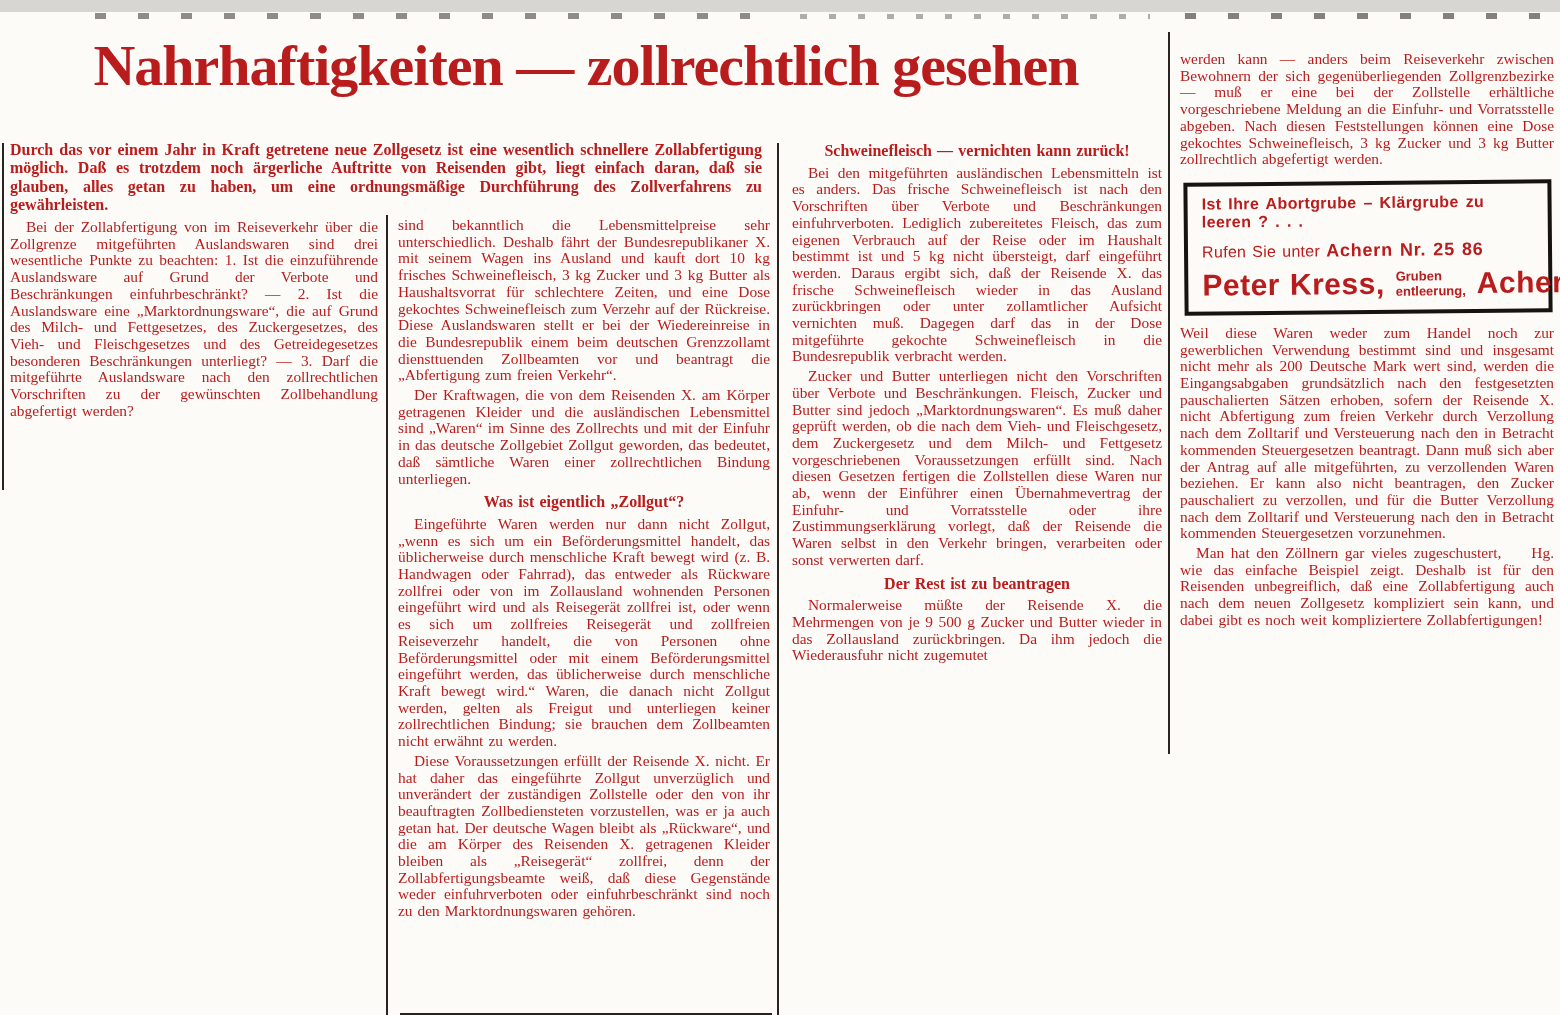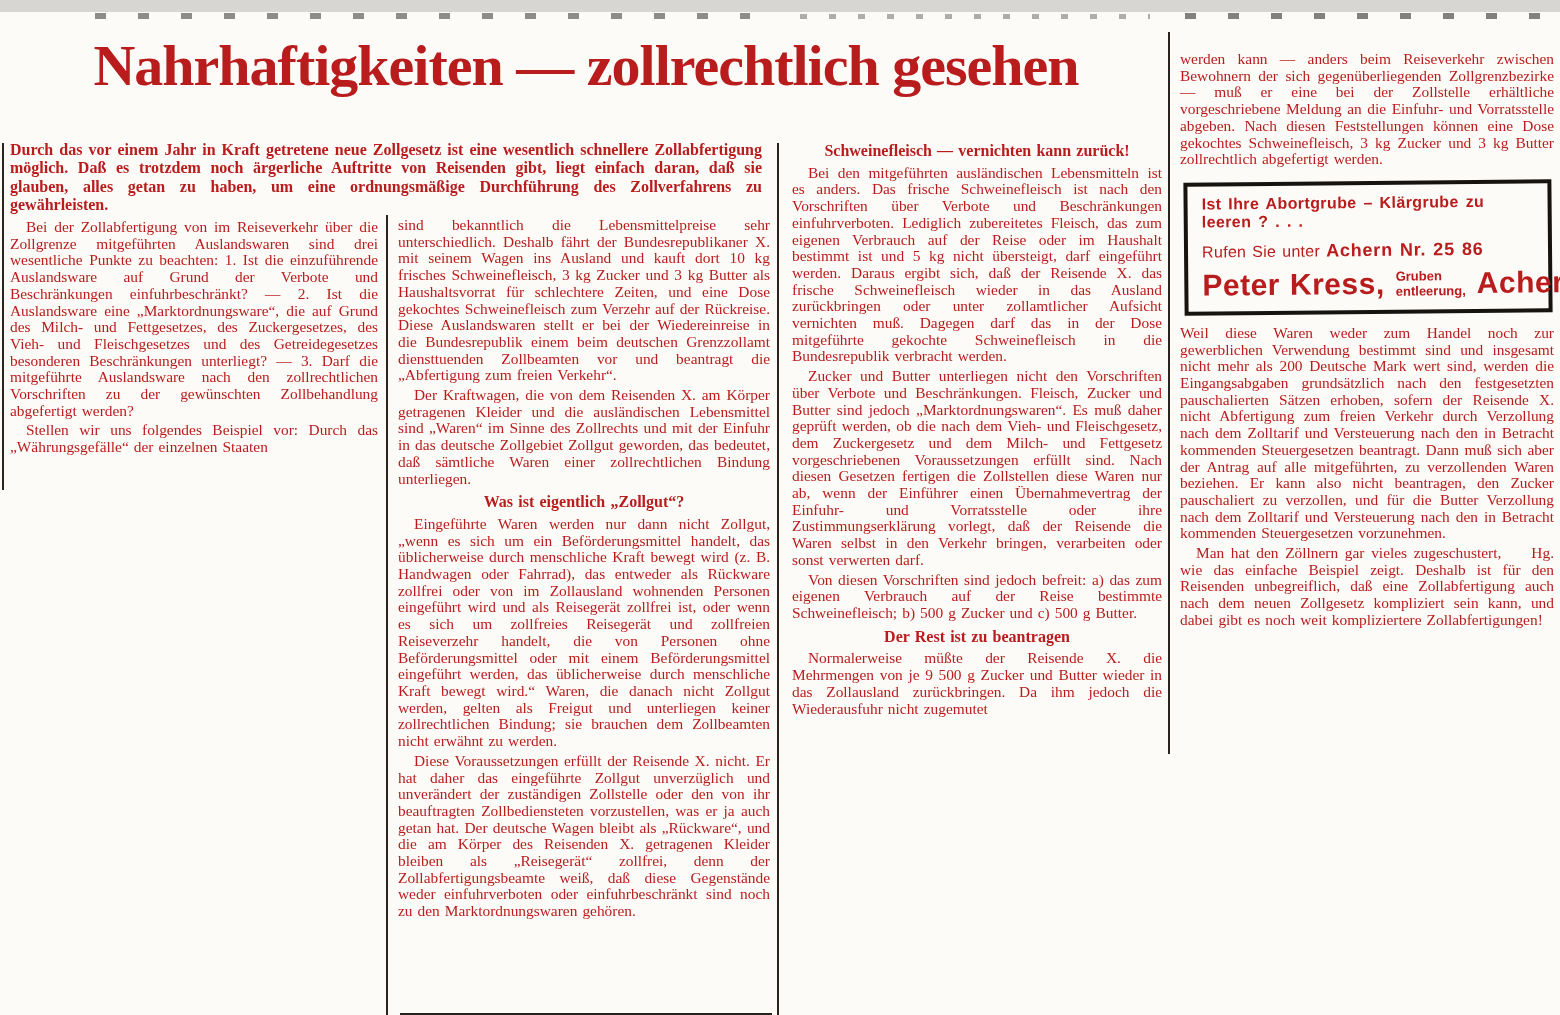--- a/index.html
+++ b/index.html
@@ -61,36 +61,34 @@
   <div class="frag" style="left:1185px;width:365px;top:1px;height:6px;opacity:.55;"></div>
 
   <div class="masthead">
     <h1 class="headline">Nahrhaftigkeiten — zollrechtlich gesehen</h1>
   </div>
 
   <div class="lead">Durch das vor einem Jahr in Kraft getretene neue Zollgesetz ist eine wesentlich schnellere Zollabfertigung möglich. Daß es trotzdem noch ärgerliche Auftritte von Reisenden gibt, liegt einfach daran, daß sie glauben, alles getan zu haben, um eine ordnungsmäßige Durchführung des Zollverfahrens zu gewährleisten.</div>
 
   <div class="col" id="col1">
     <p>Bei der Zollabfertigung von im Reiseverkehr über die Zollgrenze mitgeführten Auslandswaren sind drei wesentliche Punkte zu beachten: 1. Ist die einzuführende Auslandsware auf Grund der Verbote und Beschränkungen einfuhrbeschränkt? — 2. Ist die Auslandsware eine „Marktordnungsware“, die auf Grund des Milch- und Fettgesetzes, des Zuckergesetzes, des Vieh- und Fleischgesetzes und des Getreidegesetzes besonderen Beschränkungen unterliegt? — 3. Darf die mitgeführte Auslandsware nach den zollrechtlichen Vorschriften zu der gewünschten Zollbehandlung abgefertigt werden?</p>
-    <p>Stellen wir uns folgendes Beispiel vor: Durch das „Währungsgefälle“ der einzelnen Staaten</p>
   </div>
 
   <div class="col" id="col2">
     <p class="cont">sind bekanntlich die Lebensmittelpreise sehr unterschiedlich. Deshalb fährt der Bundesrepublikaner X. mit seinem Wagen ins Ausland und kauft dort 10 kg frisches Schweinefleisch, 3 kg Zucker und 3 kg Butter als Haushaltsvorrat für schlechtere Zeiten, und eine Dose gekochtes Schweinefleisch zum Verzehr auf der Rückreise. Diese Auslandswaren stellt er bei der Wiedereinreise in die Bundesrepublik einem beim deutschen Grenzzollamt diensttuenden Zollbeamten vor und beantragt die „Abfertigung zum freien Verkehr“.</p>
     <p>Der Kraftwagen, die von dem Reisenden X. am Körper getragenen Kleider und die ausländischen Lebensmittel sind „Waren“ im Sinne des Zollrechts und mit der Einfuhr in das deutsche Zollgebiet Zollgut geworden, das bedeutet, daß sämtliche Waren einer zollrechtlichen Bindung unterliegen.</p>
     <div class="shead">Was ist eigentlich „Zollgut“?</div>
     <p>Eingeführte Waren werden nur dann nicht Zollgut, „wenn es sich um ein Beförderungsmittel handelt, das üblicherweise durch menschliche Kraft bewegt wird (z. B. Handwagen oder Fahrrad), das entweder als Rückware zollfrei oder von im Zollausland wohnenden Personen eingeführt wird und als Reisegerät zollfrei ist, oder wenn es sich um zollfreies Reisegerät und zollfreien Reiseverzehr handelt, die von Personen ohne Beförderungsmittel oder mit einem Beförderungsmittel eingeführt werden, das üblicherweise durch menschliche Kraft bewegt wird.“ Waren, die danach nicht Zollgut werden, gelten als Freigut und unterliegen keiner zollrechtlichen Bindung; sie brauchen dem Zollbeamten nicht erwähnt zu werden.</p>
     <p>Diese Voraussetzungen erfüllt der Reisende X. nicht. Er hat daher das eingeführte Zollgut unverzüglich und unverändert der zuständigen Zollstelle oder den von ihr beauftragten Zollbediensteten vorzustellen, was er ja auch getan hat. Der deutsche Wagen bleibt als „Rückware“, und die am Körper des Reisenden X. getragenen Kleider bleiben als „Reisegerät“ zollfrei, denn der Zollabfertigungsbeamte weiß, daß diese Gegenstände weder einfuhrverboten oder einfuhrbeschränkt sind noch zu den Marktordnungswaren gehören.</p>
   </div>
 
   <div class="col" id="col3">
     <div class="shead" style="margin-top:0;">Schweinefleisch — vernichten kann zurück!</div>
     <p>Bei den mitgeführten ausländischen Lebensmitteln ist es anders. Das frische Schweinefleisch ist nach den Vorschriften über Verbote und Beschränkungen einfuhrverboten. Lediglich zubereitetes Fleisch, das zum eigenen Verbrauch auf der Reise oder im Haushalt bestimmt ist und 5 kg nicht übersteigt, darf eingeführt werden. Daraus ergibt sich, daß der Reisende X. das frische Schweinefleisch wieder in das Ausland zurückbringen oder unter zollamtlicher Aufsicht vernichten muß. Dagegen darf das in der Dose mitgeführte gekochte Schweinefleisch in die Bundesrepublik verbracht werden.</p>
     <p>Zucker und Butter unterliegen nicht den Vorschriften über Verbote und Beschränkungen. Fleisch, Zucker und Butter sind jedoch „Marktordnungswaren“. Es muß daher geprüft werden, ob die nach dem Vieh- und Fleischgesetz, dem Zuckergesetz und dem Milch- und Fettgesetz vorgeschriebenen Voraussetzungen erfüllt sind. Nach diesen Gesetzen fertigen die Zollstellen diese Waren nur ab, wenn der Einführer einen Übernahmevertrag der Einfuhr- und Vorratsstelle oder ihre Zustimmungserklärung vorlegt, daß der Reisende die Waren selbst in den Verkehr bringen, verarbeiten oder sonst verwerten darf.</p>
-    <p>Von diesen Vorschriften sind jedoch befreit: a) das zum eigenen Verbrauch auf der Reise bestimmte Schweinefleisch; b) 500 g Zucker und c) 500 g Butter.</p>
     <div class="shead">Der Rest ist zu beantragen</div>
     <p>Normalerweise müßte der Reisende X. die Mehrmengen von je 9 500 g Zucker und Butter wieder in das Zollausland zurückbringen. Da ihm jedoch die Wiederausfuhr nicht zugemutet</p>
   </div>
 
   <div class="col" id="col4">
     <p class="cont">werden kann — anders beim Reiseverkehr zwischen Bewohnern der sich gegenüberliegenden Zollgrenzbezirke — muß er eine bei der Zollstelle erhältliche vorgeschriebene Meldung an die Einfuhr- und Vorratsstelle abgeben. Nach diesen Feststellungen können eine Dose gekochtes Schweinefleisch, 3 kg Zucker und 3 kg Butter zollrechtlich abgefertigt werden.</p>
 
     <div class="adbox">
       <div class="ad-q">Ist Ihre Abortgrube – Klärgrube zu leeren ? . . .</div>
       <div class="ad-ph">

